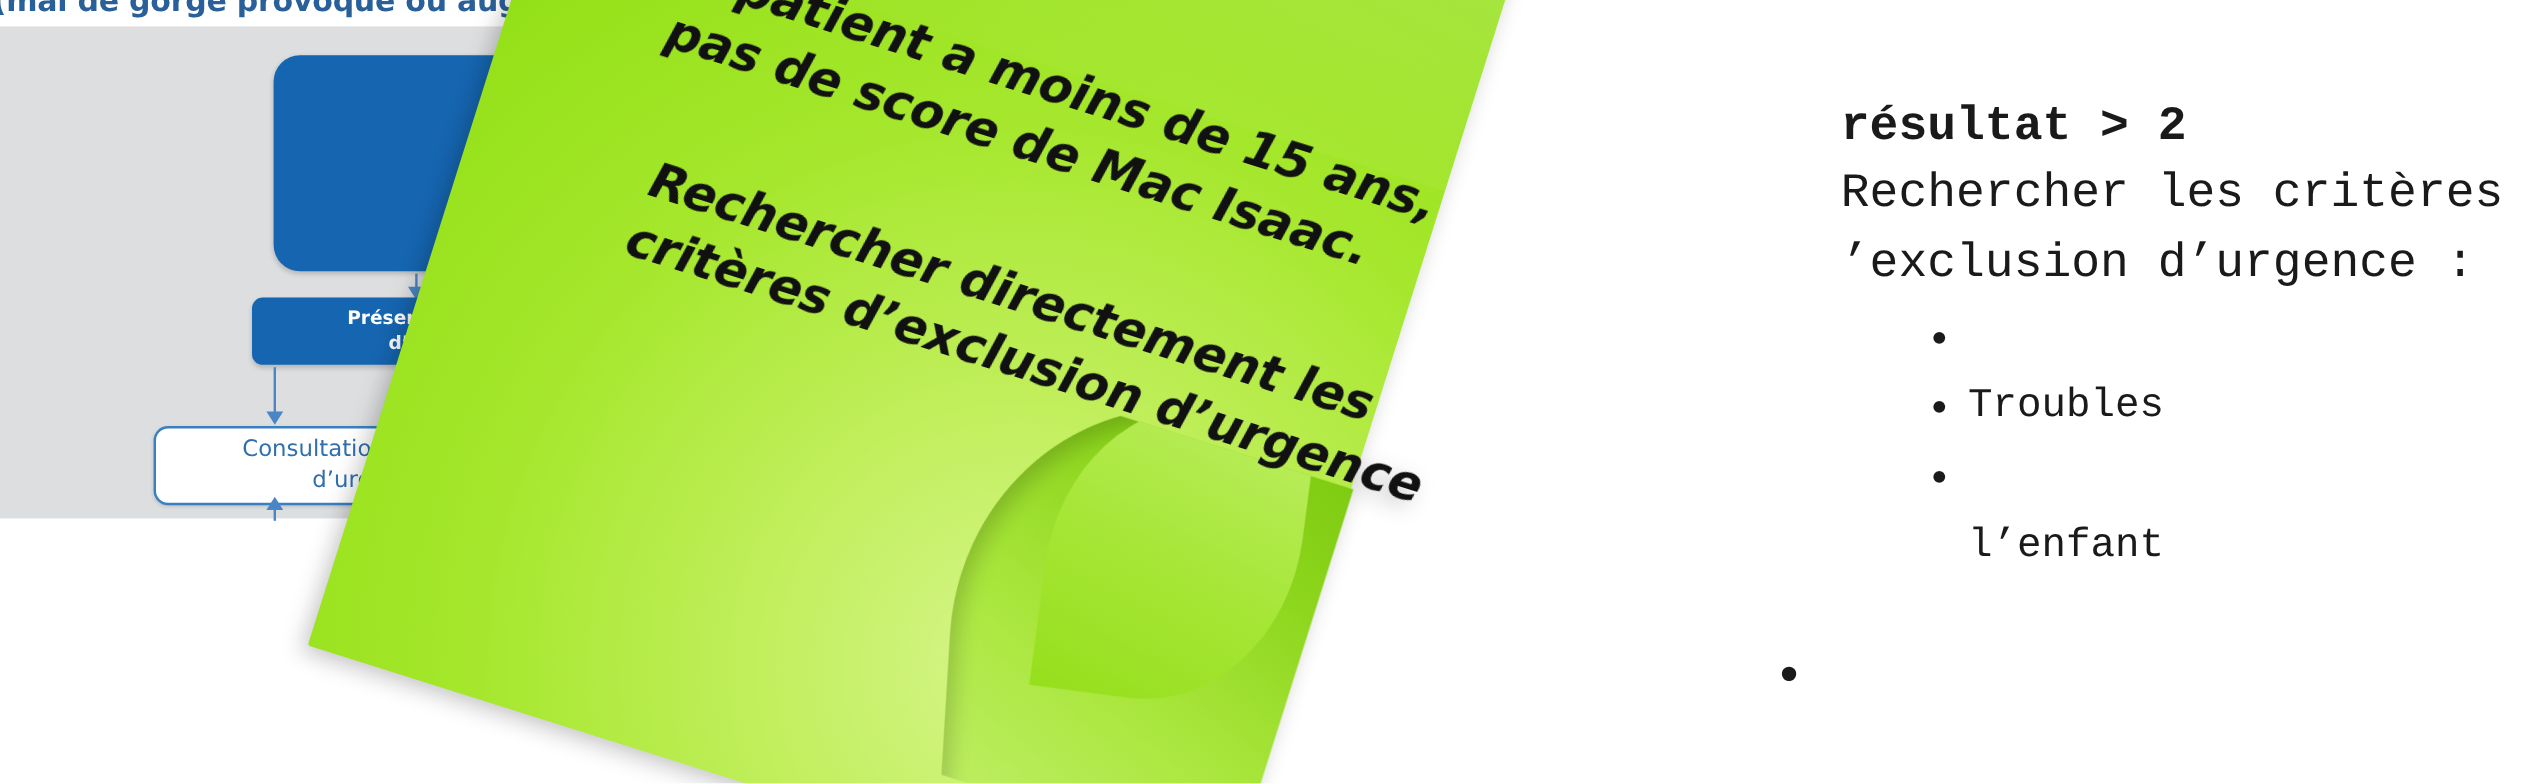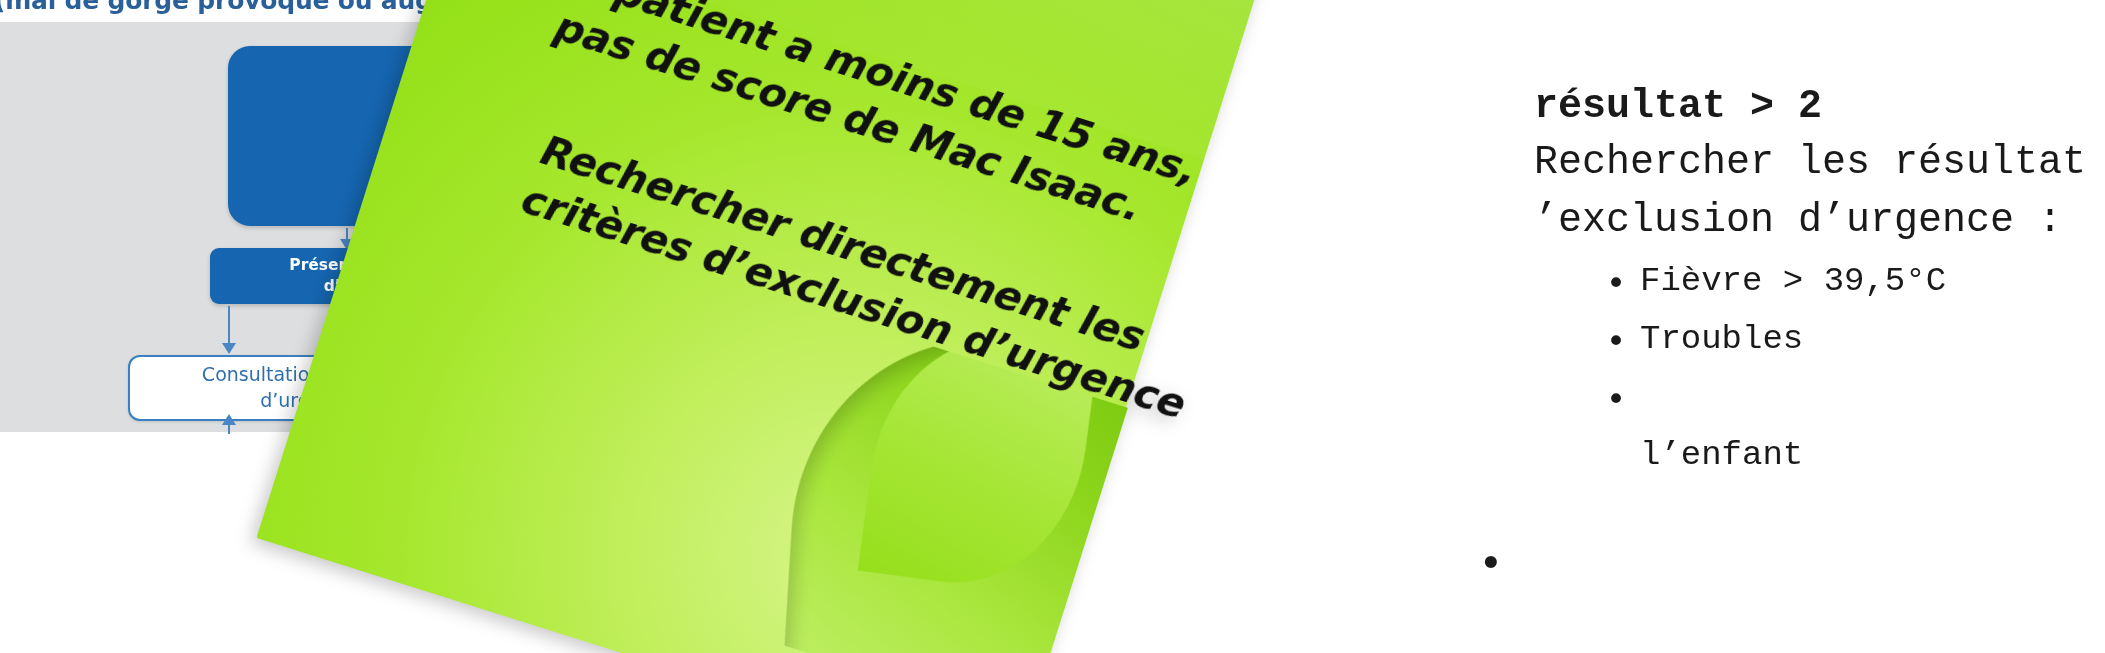--- a/index.html
+++ b/index.html
@@ -203,30 +203,29 @@
     <div class="rp-row r1">
       <span class="bul">•</span>
       <span class="rp-item plain">Score de Mac Isaac</span>
     </div>
 
     <div class="rp-row r2 indent1">
       <span class="rp-item plain" style="font-weight:700;">résultat &gt; 2</span>
     </div>
 
     <div class="rp-row r3 indent1">
-      <span class="rp-item plain">Rechercher les résultat</span>
+      <span class="rp-item plain">Rechercher les critères</span>
     </div>
 
     <div class="rp-row r4 indent1">
       <span class="rp-item plain">’exclusion d’urgence :</span>
     </div>
 
     <div class="rp-row s1 indent2">
       <span class="bul">•</span>
-      <span class="rp-item sub plain">Fièvre &gt; 39,5°C</span>
     </div>
 
     <div class="rp-row s2 indent2">
       <span class="bul">•</span>
       <span class="rp-item sub plain">Troubles</span>
     </div>
 
     <div class="rp-row s3 indent2">
       <span class="bul">•</span>
     </div>

